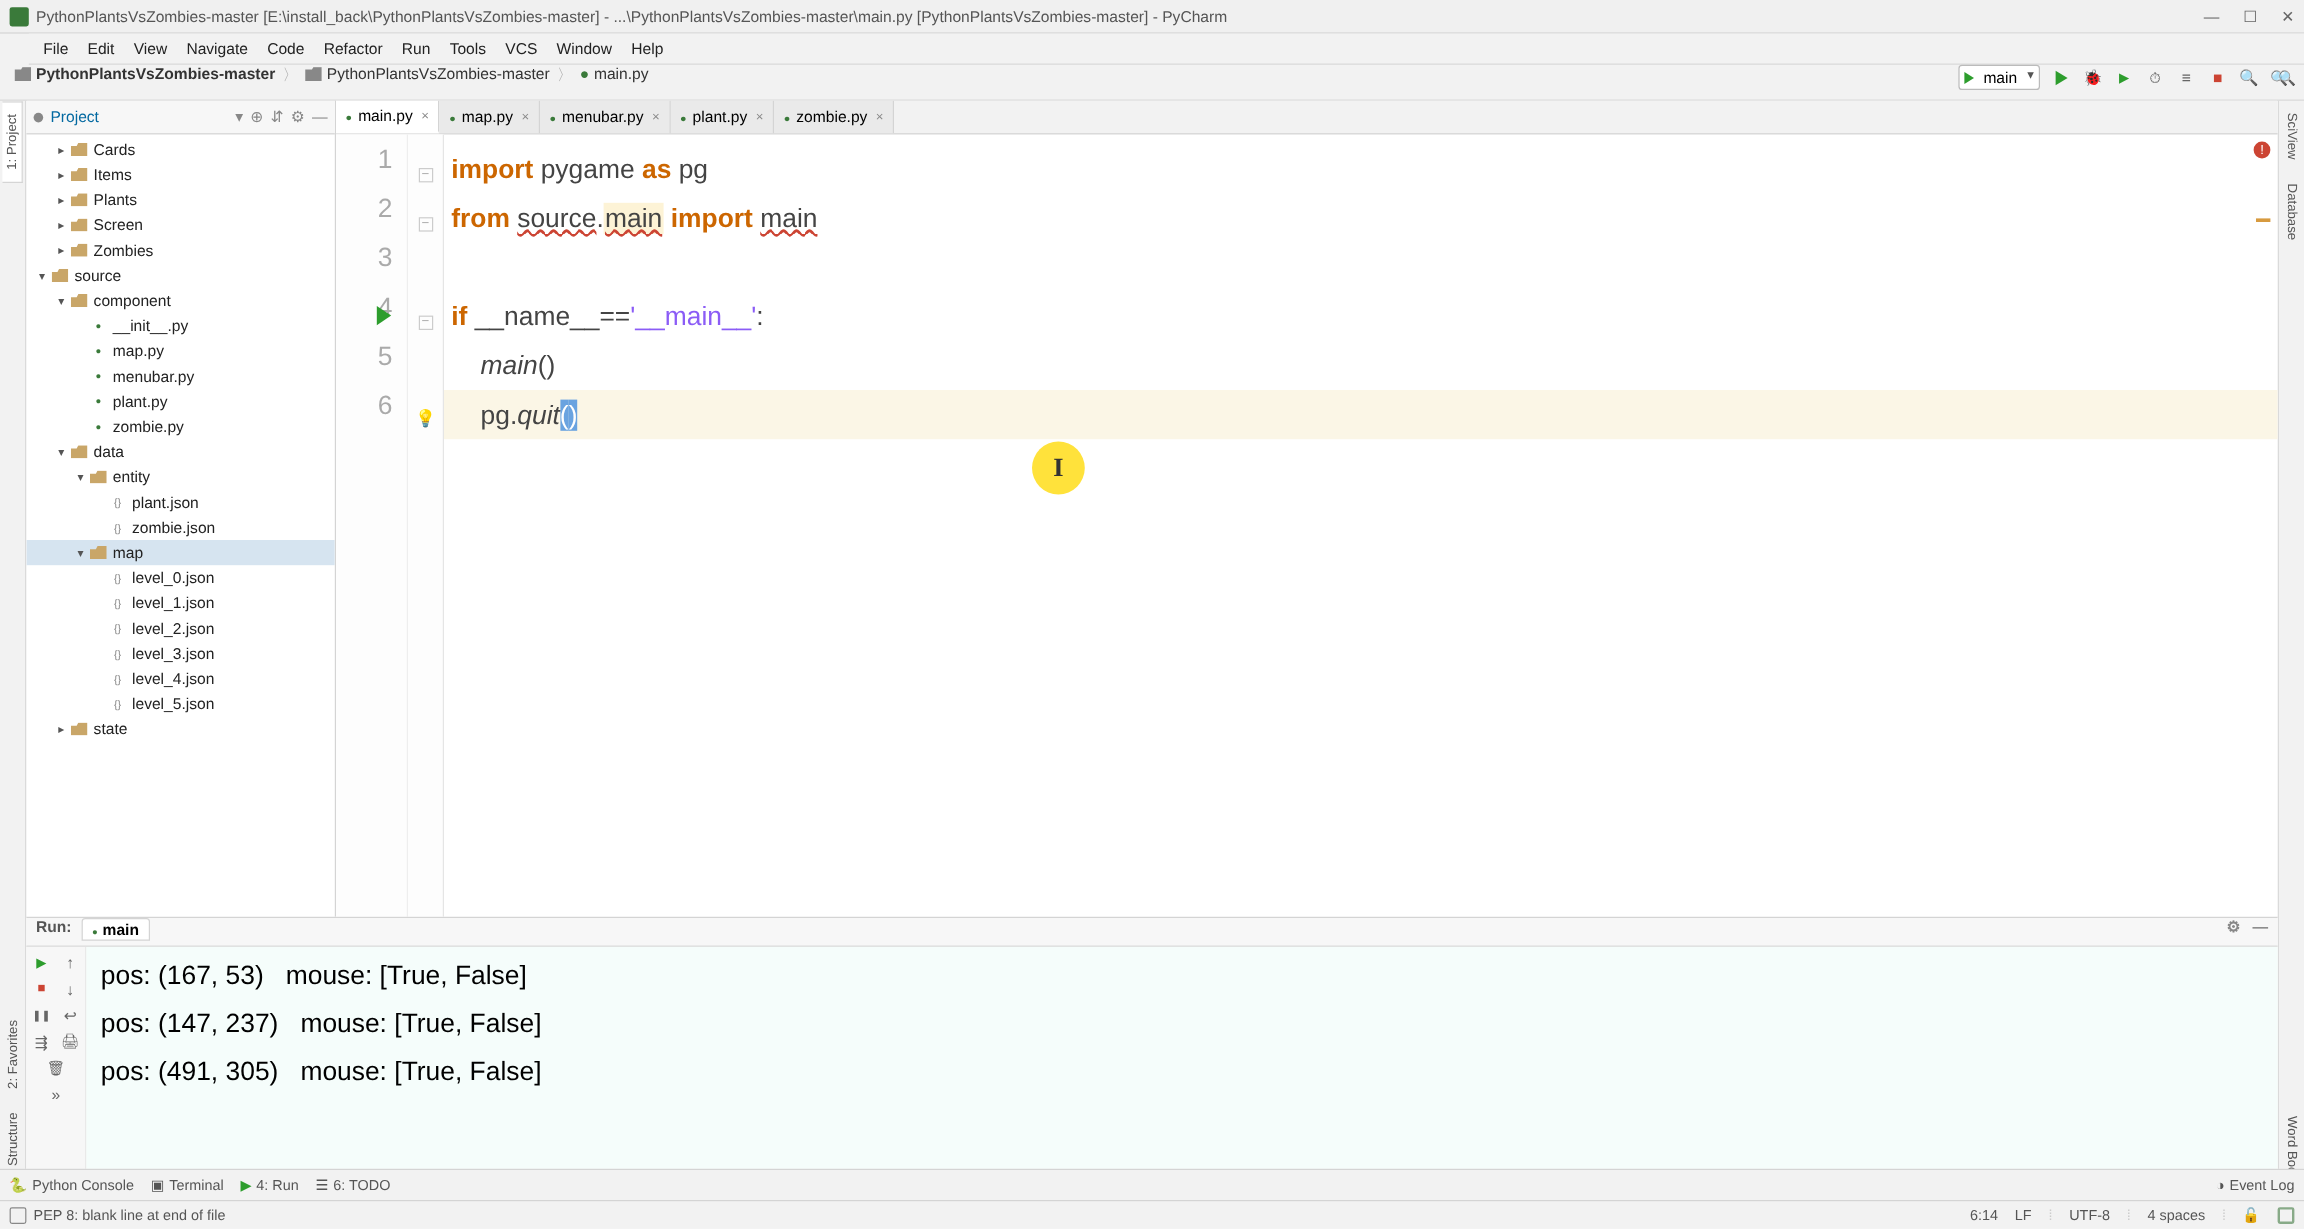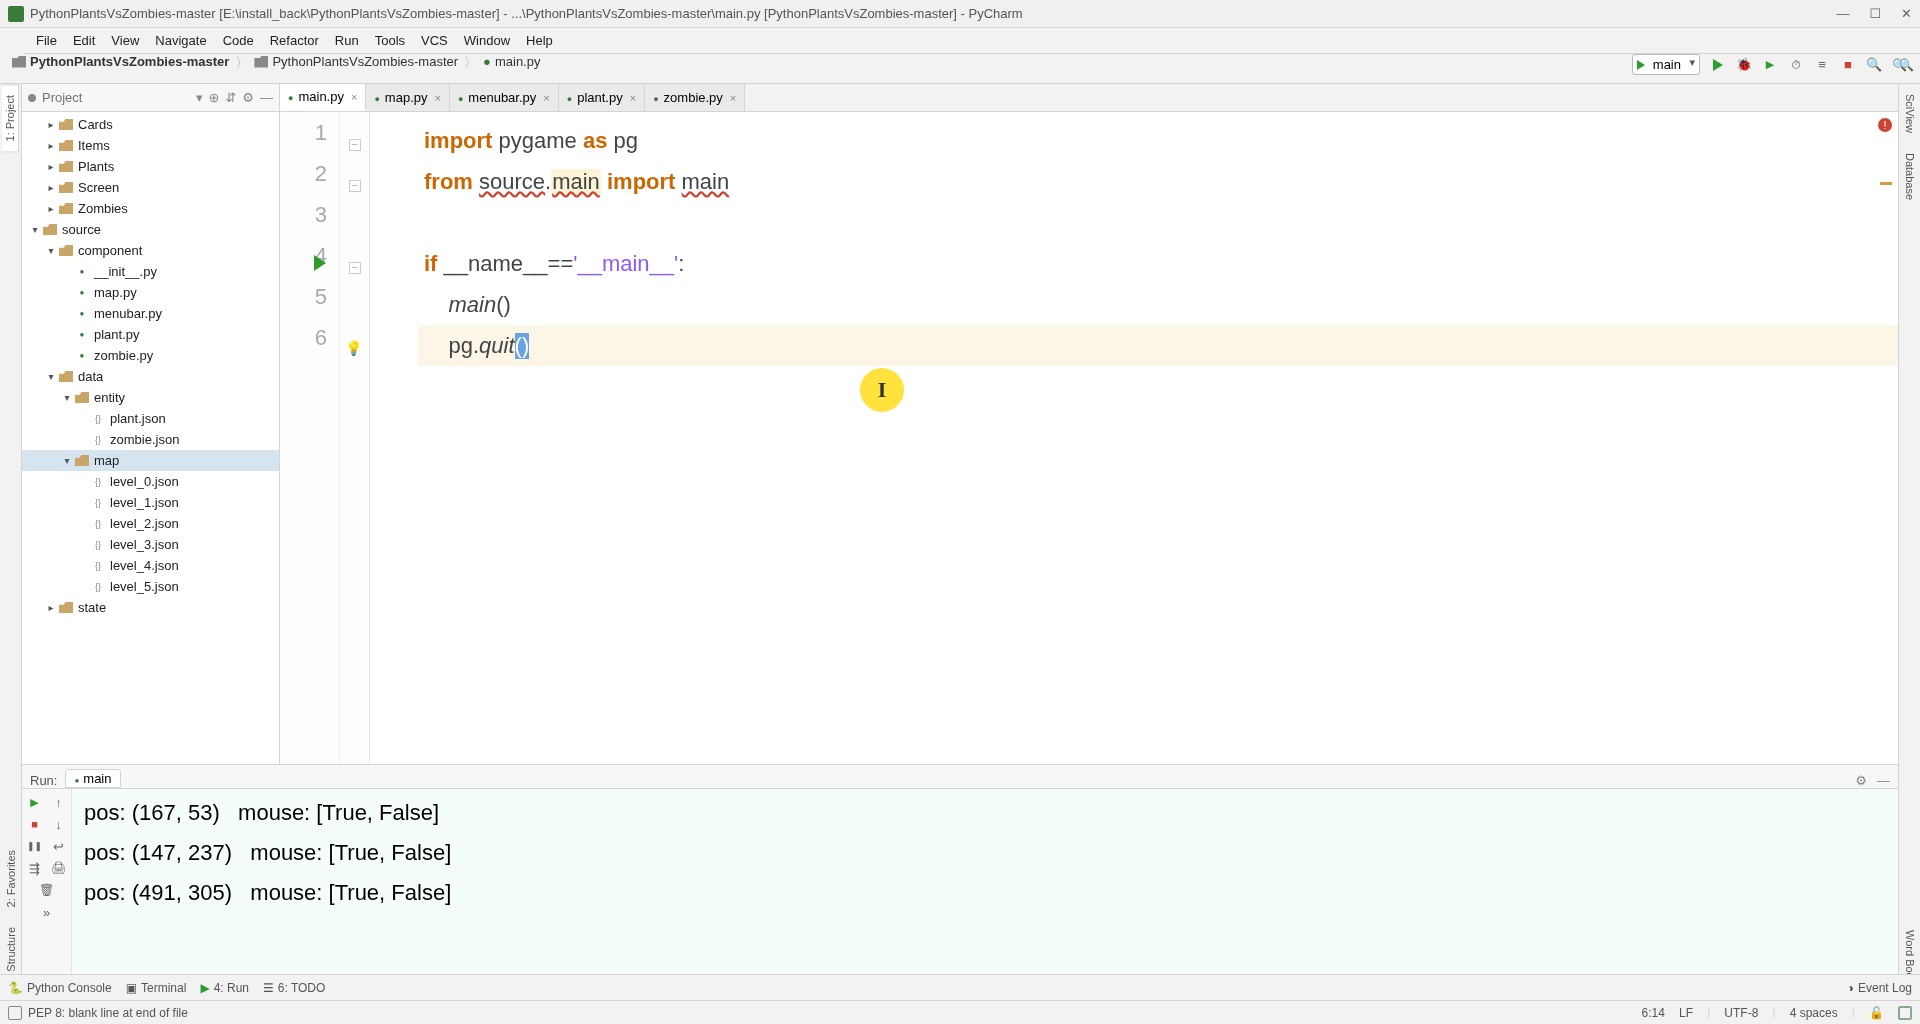--- a/index.html
+++ b/index.html
@@ -42,21 +42,21 @@
 .vtab.active { background: #fff; border-left: 1px solid #d4d4d4; border-top: 1px solid #d4d4d4; border-bottom: 1px solid #d4d4d4; }
 
 
 .rightgutter { position: absolute; right: 0; top: 84px; bottom: 30px; width: 22px; background: #f2f2f2; border-left: 1px solid #d4d4d4; display: flex; flex-direction: column; align-items: center; }
 .vtabr { writing-mode: vertical-rl; padding: 10px 2px; font-size: 11px; color: #555; }
 
 
 .projectpanel { position: absolute; left: 22px; top: 84px; width: 258px; bottom: 260px; background: #fff; border-right: 1px solid #d4d4d4; display: flex; flex-direction: column; }
 .projhead { height: 28px; border-bottom: 1px solid #d4d4d4; display: flex; align-items: center; padding: 0 6px; gap: 6px; background: #f7f7f7; }
 .projhead .disc { width: 8px; height: 8px; background: #888; border-radius: 50%; }
-.projhead .label { flex: 1; color: #737373; }
+.projhead .label { flex: 1; color: #0369a1; }
 .projhead .ico { color: #888; font-size: 13px; cursor: default; }
 .tree { flex: 1; overflow: auto; padding: 2px 0; }
 .node { display: flex; align-items: center; height: 21px; padding: 0 4px; }
 .node .arrow { width: 14px; text-align: center; color: #555; font-size: 10px; }
 .node .fico { width: 16px; height: 14px; margin-right: 4px; display: inline-flex; align-items: center; justify-content: center; }
 .folder { background: #c9a668; width: 14px; height: 11px; clip-path: polygon(0 100%, 0 25%, 35% 25%, 45% 0, 100% 0, 100% 100%); }
 .pyfile::before { content: "●"; color: #3a7a3a; font-size: 8px; }
 .jsonfile::before { content: "{}"; color: #888; font-size: 9px; }
 .node.sel { background: #d6e4f0; }
 .node .lbl { color: #222; white-space: nowrap; }
@@ -70,38 +70,38 @@
 .tab .pyi::before { content: "●"; color: #3a7a3a; font-size: 9px; }
 .tab .close { color: #888; font-size: 11px; margin-left: 2px; }
 .editor { flex: 1; display: flex; font-family: "Consolas", monospace; font-size: 22px; position: relative; }
 .gutter { width: 60px; background: #fdfdfd; border-right: 1px solid #eee; display: flex; flex-direction: column; padding-top: 8px; }
 .gutter .ln { height: 41px; text-align: right; padding-right: 12px; color: #aaa; }
 .gutter2 { width: 30px; background: #fdfdfd; border-right: 1px solid #e5e5e5; display: flex; flex-direction: column; padding-top: 8px; align-items: center; }
 .gutter2 .g2 { height: 41px; width: 100%; display: flex; align-items: center; justify-content: center; }
 .runmk::before { content: ""; border-left: 12px solid #2d9d2d; border-top: 8px solid transparent; border-bottom: 8px solid transparent; display: inline-block; }
 .fold::before { content: "−"; color: #aaa; border: 1px solid #ccc; width: 10px; height: 10px; font-size: 11px; line-height: 9px; text-align: center; display: inline-block; }
 .bulb::before { content: "💡"; font-size: 14px; }
-.code { flex: 1; padding-top: 8px; margin-left: 48px; }
+.code { flex: 1; padding-top: 8px; }
 .line { height: 41px; display: flex; align-items: center; padding-left: 6px; white-space: pre; }
 .kw { color: #cc6600; font-weight: 600; }
 .id { color: #444; }
 .fn { color: #444; font-style: italic; }
 .str { color: #8b5cf6; }
 .op { color: #444; }
 .hl-main { background: #fdf3d6; padding: 0 1px; }
 .wavy { text-decoration: underline wavy #c43; text-decoration-skip-ink: none; }
 .line6 { background: #fbf6e6; }
 .selparen { background: #6aa3e0; color: #fff; padding: 0 0px; }
 .errmark { position: absolute; right: 6px; top: 6px; width: 14px; height: 14px; background: #c43; border-radius: 50%; color: #fff; font-size: 11px; text-align: center; line-height: 14px; }
 .orangemark { position: absolute; right: 6px; top: 70px; width: 12px; height: 3px; background: #d79a3f; }
 .cursor-highlight { position: absolute; left: 580px; top: 256px; width: 44px; height: 44px; background: #ffe23b; border-radius: 50%; display: flex; align-items: center; justify-content: center; font-family: serif; font-size: 22px; color: #333; font-weight: bold; }
 
 
 .runpanel { position: absolute; left: 22px; right: 22px; bottom: 30px; height: 230px; background: #fff; border-top: 1px solid #d4d4d4; display: flex; flex-direction: column; }
-.runhead { height: 24px; background: #f7f7f7; border-bottom: 1px solid #d4d4d4; display: flex; align-items: flex-end; padding: 0 8px; gap: 8px; }
+.runhead { height: 24px; background: #f7f7f7; border-bottom: 1px solid #d4d4d4; display: flex; align-items: flex-start; padding: 0 8px; gap: 8px; font-weight: bold; }
 .runhead .lbl { color: #555; }
 .runhead .rtab { display: flex; align-items: center; gap: 4px; background: #fff; border: 1px solid #d4d4d4; padding: 1px 8px; border-radius: 3px 3px 0 0; }
 .runhead .rtab .pyi::before { content: "●"; color: #3a7a3a; font-size: 8px; }
 .runhead .rctrls { margin-left: auto; display: flex; gap: 10px; color: #888; }
 .runbody { flex: 1; display: flex; }
 .runleft { width: 50px; background: #f7f7f7; border-right: 1px solid #e5e5e5; display: flex; flex-direction: column; align-items: center; padding-top: 4px; gap: 4px; }
 .rlrow { display: flex; gap: 6px; }
 .rico { width: 18px; height: 18px; display: inline-flex; align-items: center; justify-content: center; font-size: 13px; color: #666; }
 .rplay::before { content: "▶"; color: #2d9d2d; font-size: 11px; }
 .rup::before { content: "↑"; color: #666; }

